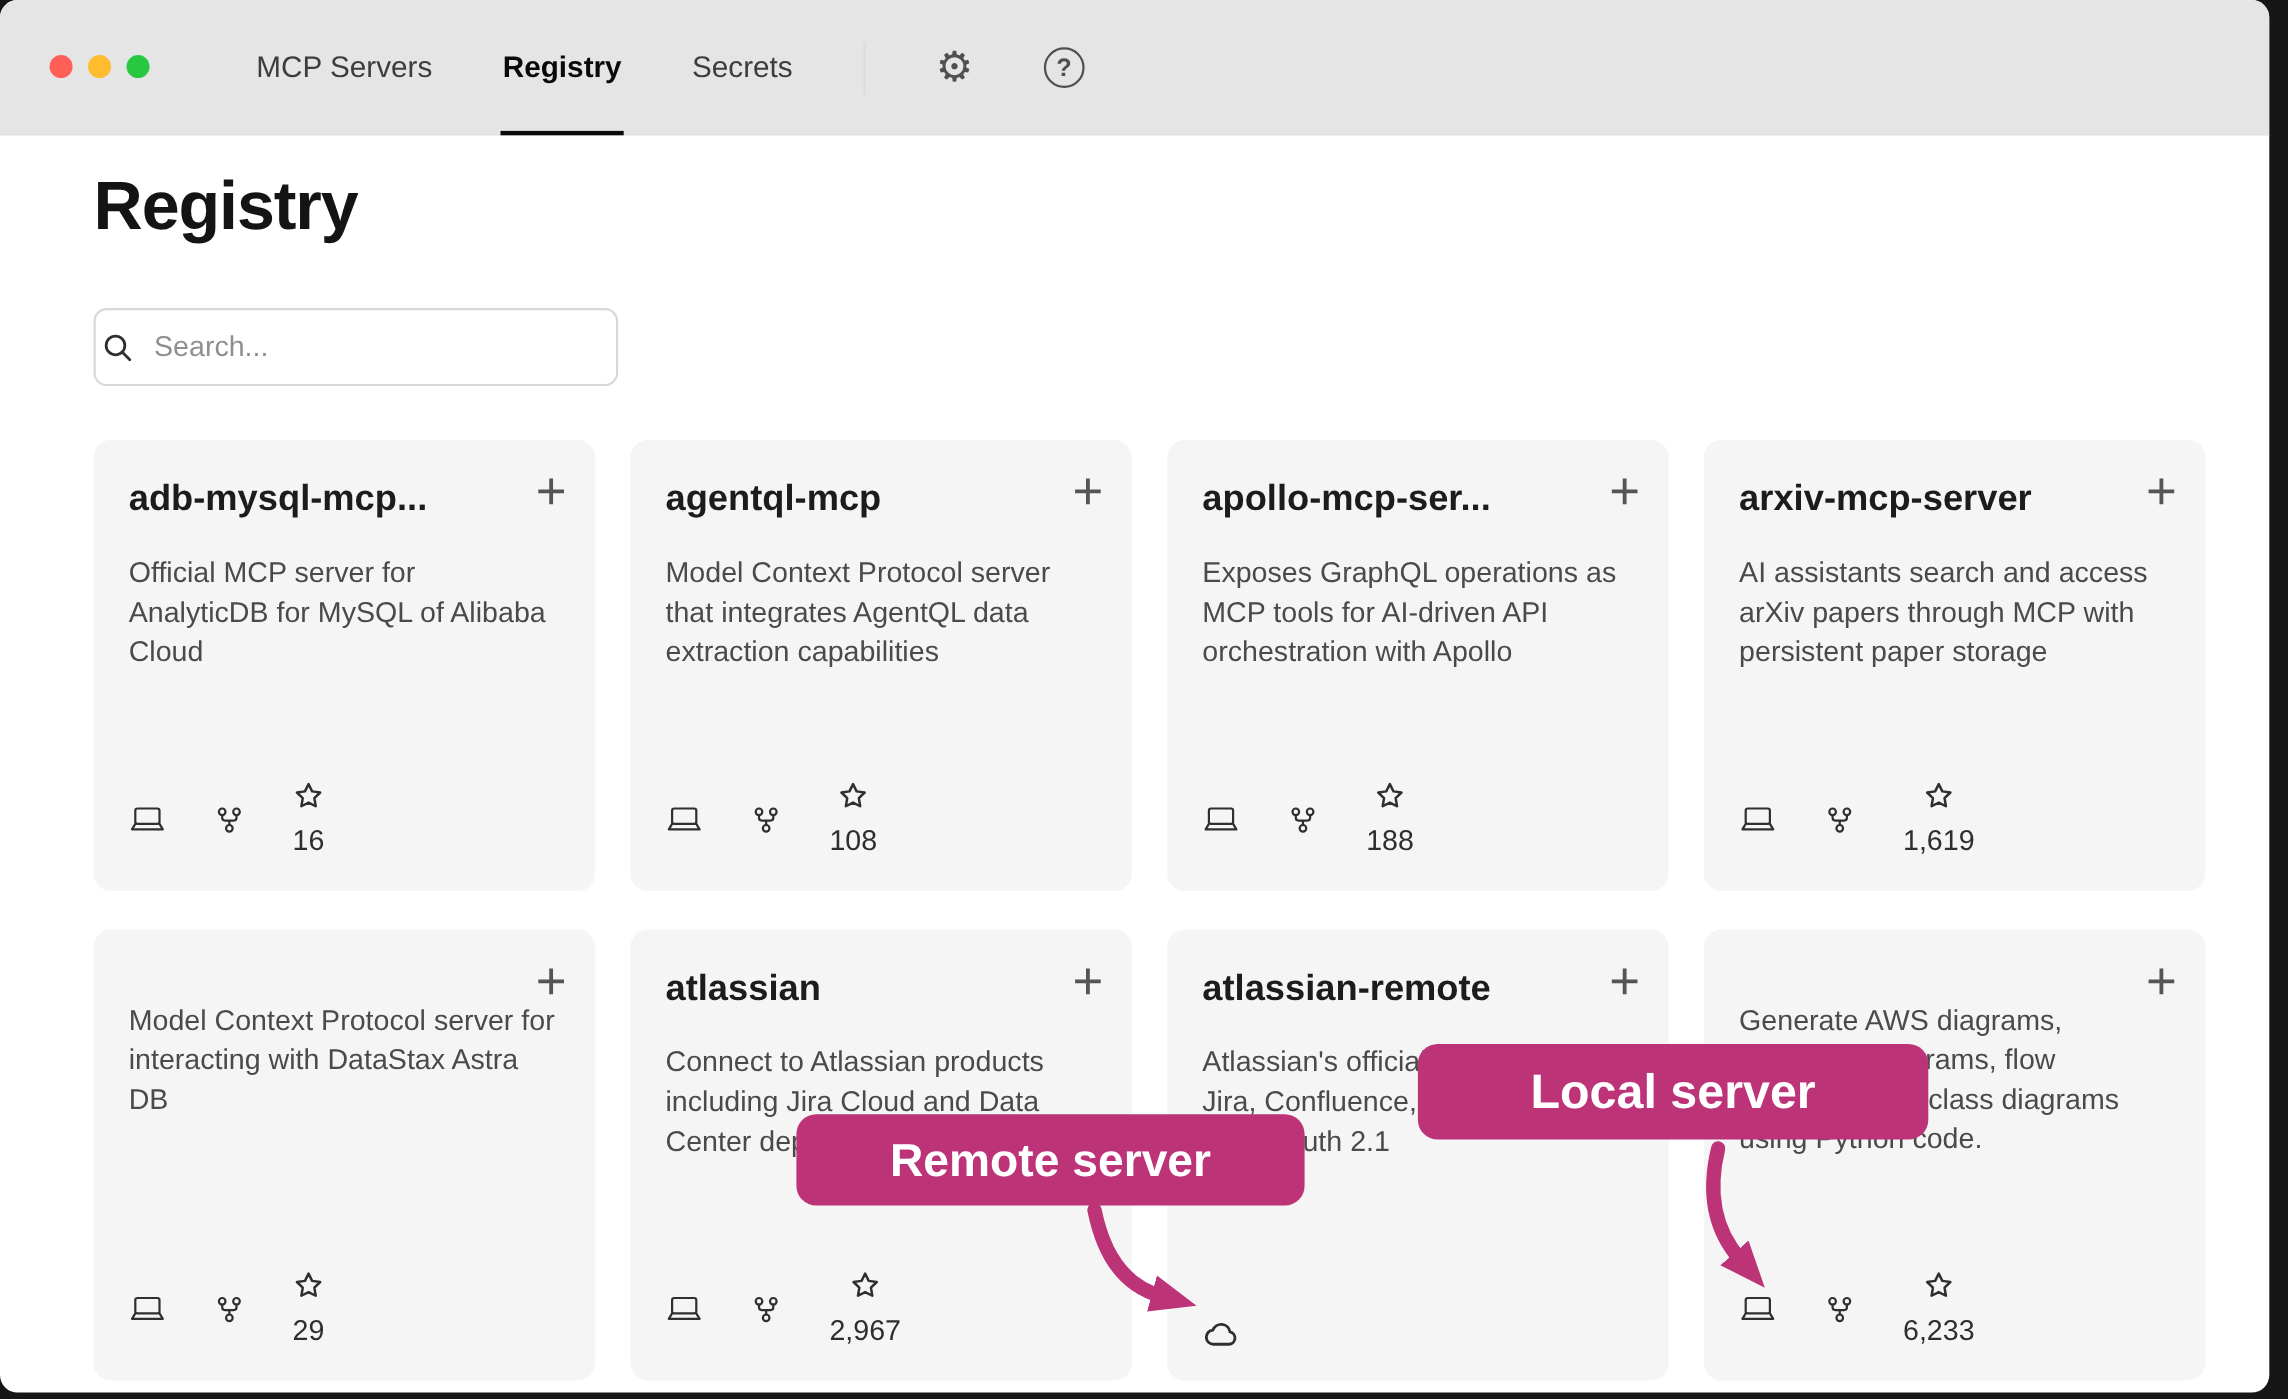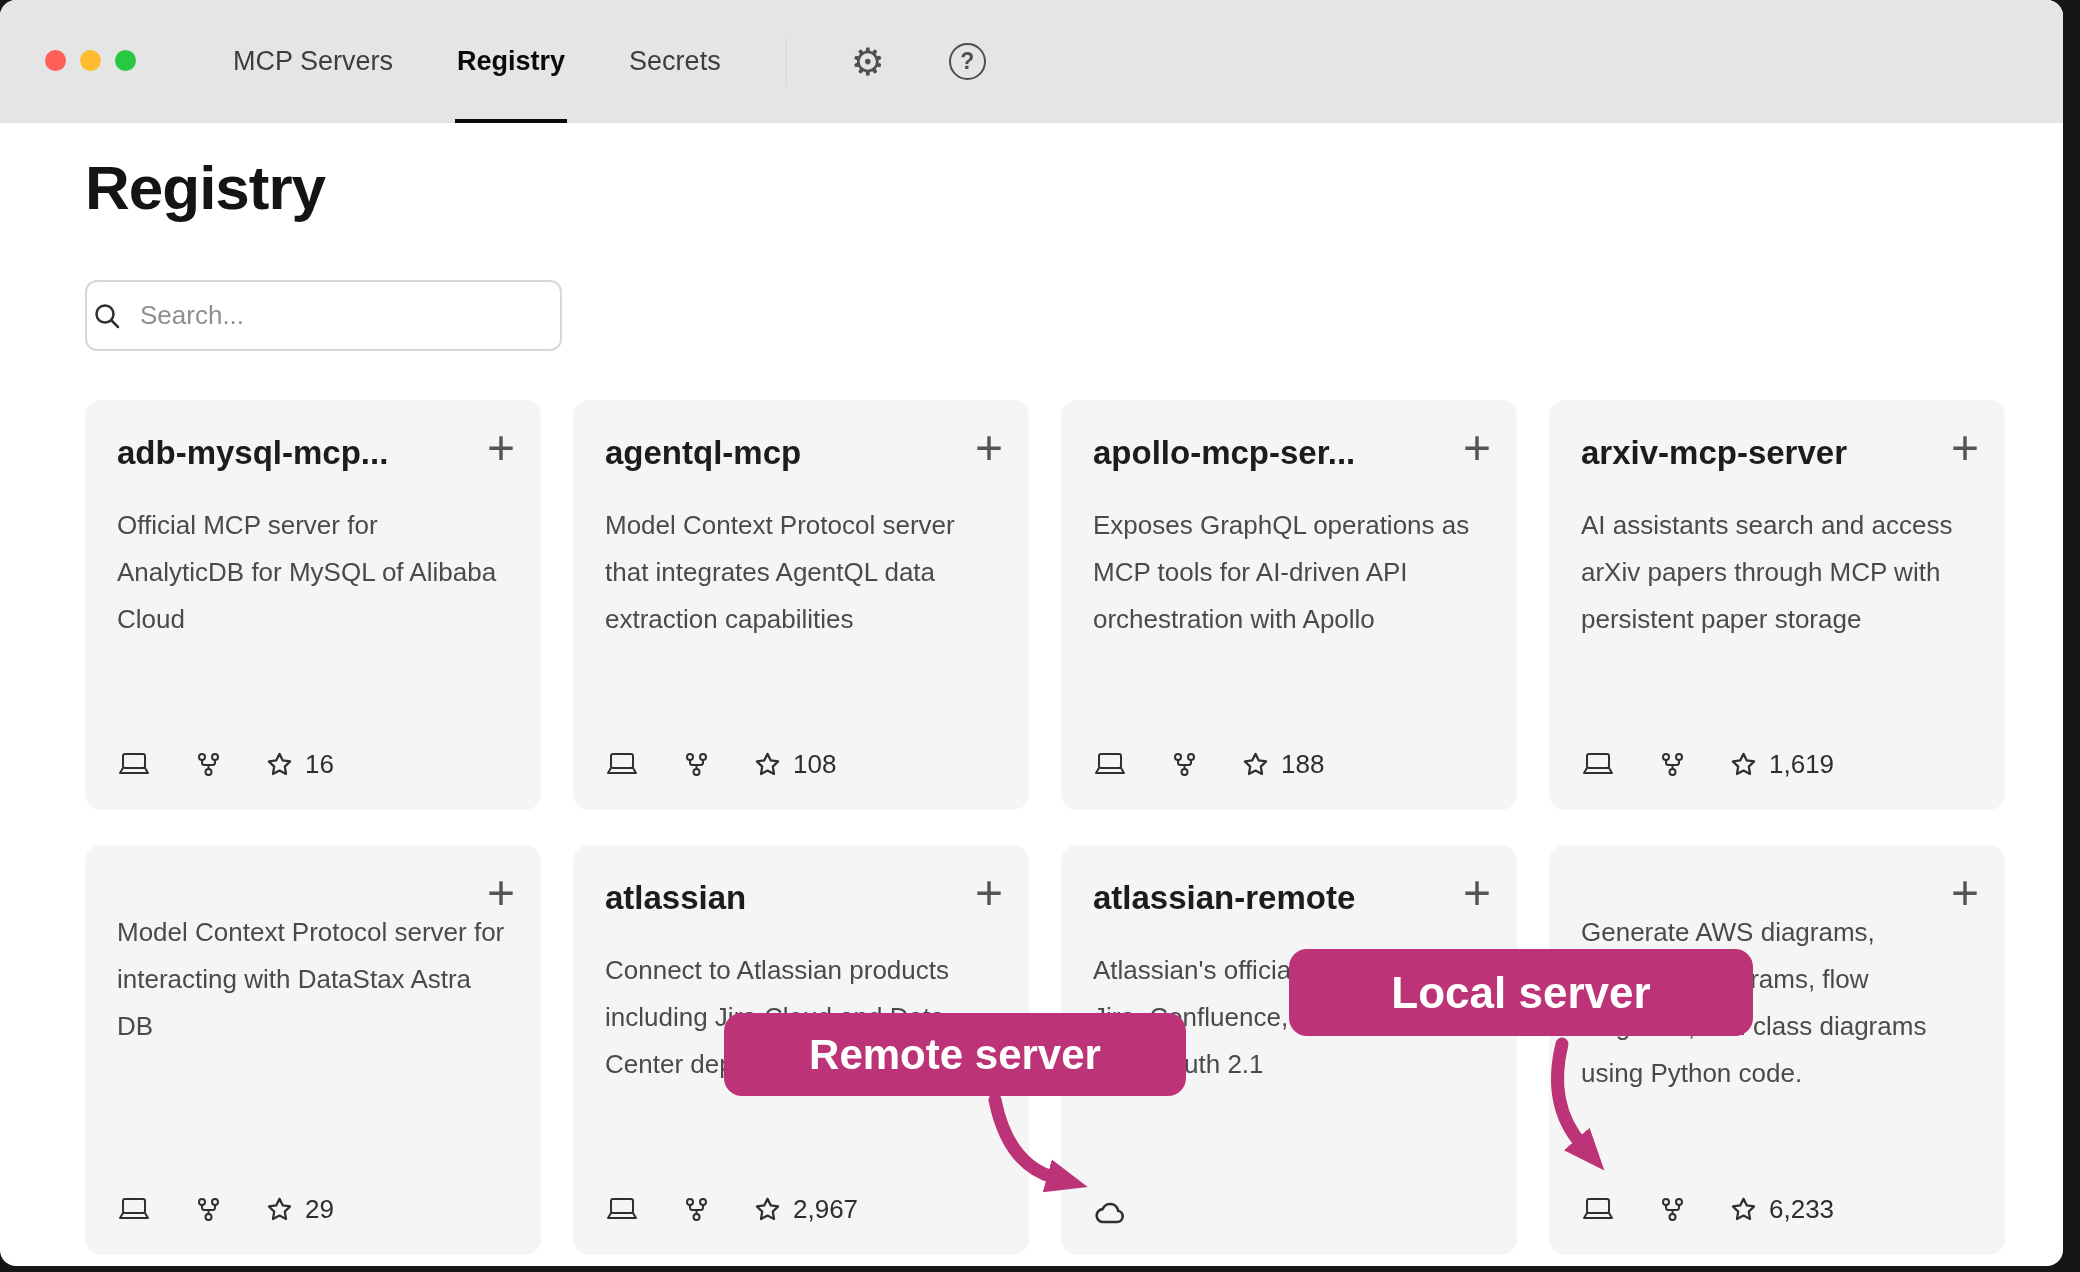--- a/index.html
+++ b/index.html
@@ -76,30 +76,30 @@
     font-size: 33px; font-weight: 700; color: #1c1c1c; margin: 0;
     white-space: nowrap; overflow: hidden; max-width: 350px;
   }
   .add-btn {
     position: absolute; top: 18px; right: 20px;
     font-size: 48px; font-weight: 200; color: #555;
     background: none; border: none; line-height: 1; padding: 6px; cursor: pointer;
     font-family: "Liberation Sans", sans-serif;
   }
   .card-desc {
-    margin: 30px 0 0; font-size: 26px; line-height: 47px; color: #4a4a4a;
+    margin: 30px 0 0; font-size: 26px; line-height: 36px; color: #4a4a4a;
     max-width: 395px;
   }
   .card-footer {
     position: absolute; left: 32px; bottom: 30px;
     display: flex; align-items: center; gap: 44px;
   }
   .icon { display: inline-flex; align-items: center; }
   .icon svg { stroke: #2f2f2f; fill: none; stroke-width: 2; stroke-linecap: round; stroke-linejoin: round; }
-  .stars { display: flex; align-items: center; gap: 12px; font-size: 26px; color: #2e2e2e; }
+  .stars { display: flex; align-items: center; gap: 12px; font-size: 26px; color: #2e2e2e; flex-direction: column; }
   
   .pill {
     position: absolute; z-index: 20;
     color: #fff; font-weight: 700;
     display: flex; align-items: center; justify-content: center;
     border-radius: 18px;
   }
   .pill-remote { left: 724px; top: 1013px; width: 462px; height: 83px; font-size: 42px; }
   .pill-local  { left: 1289px; top: 949px; width: 464px; height: 87px; font-size: 44px; }
   .arrow-layer {

